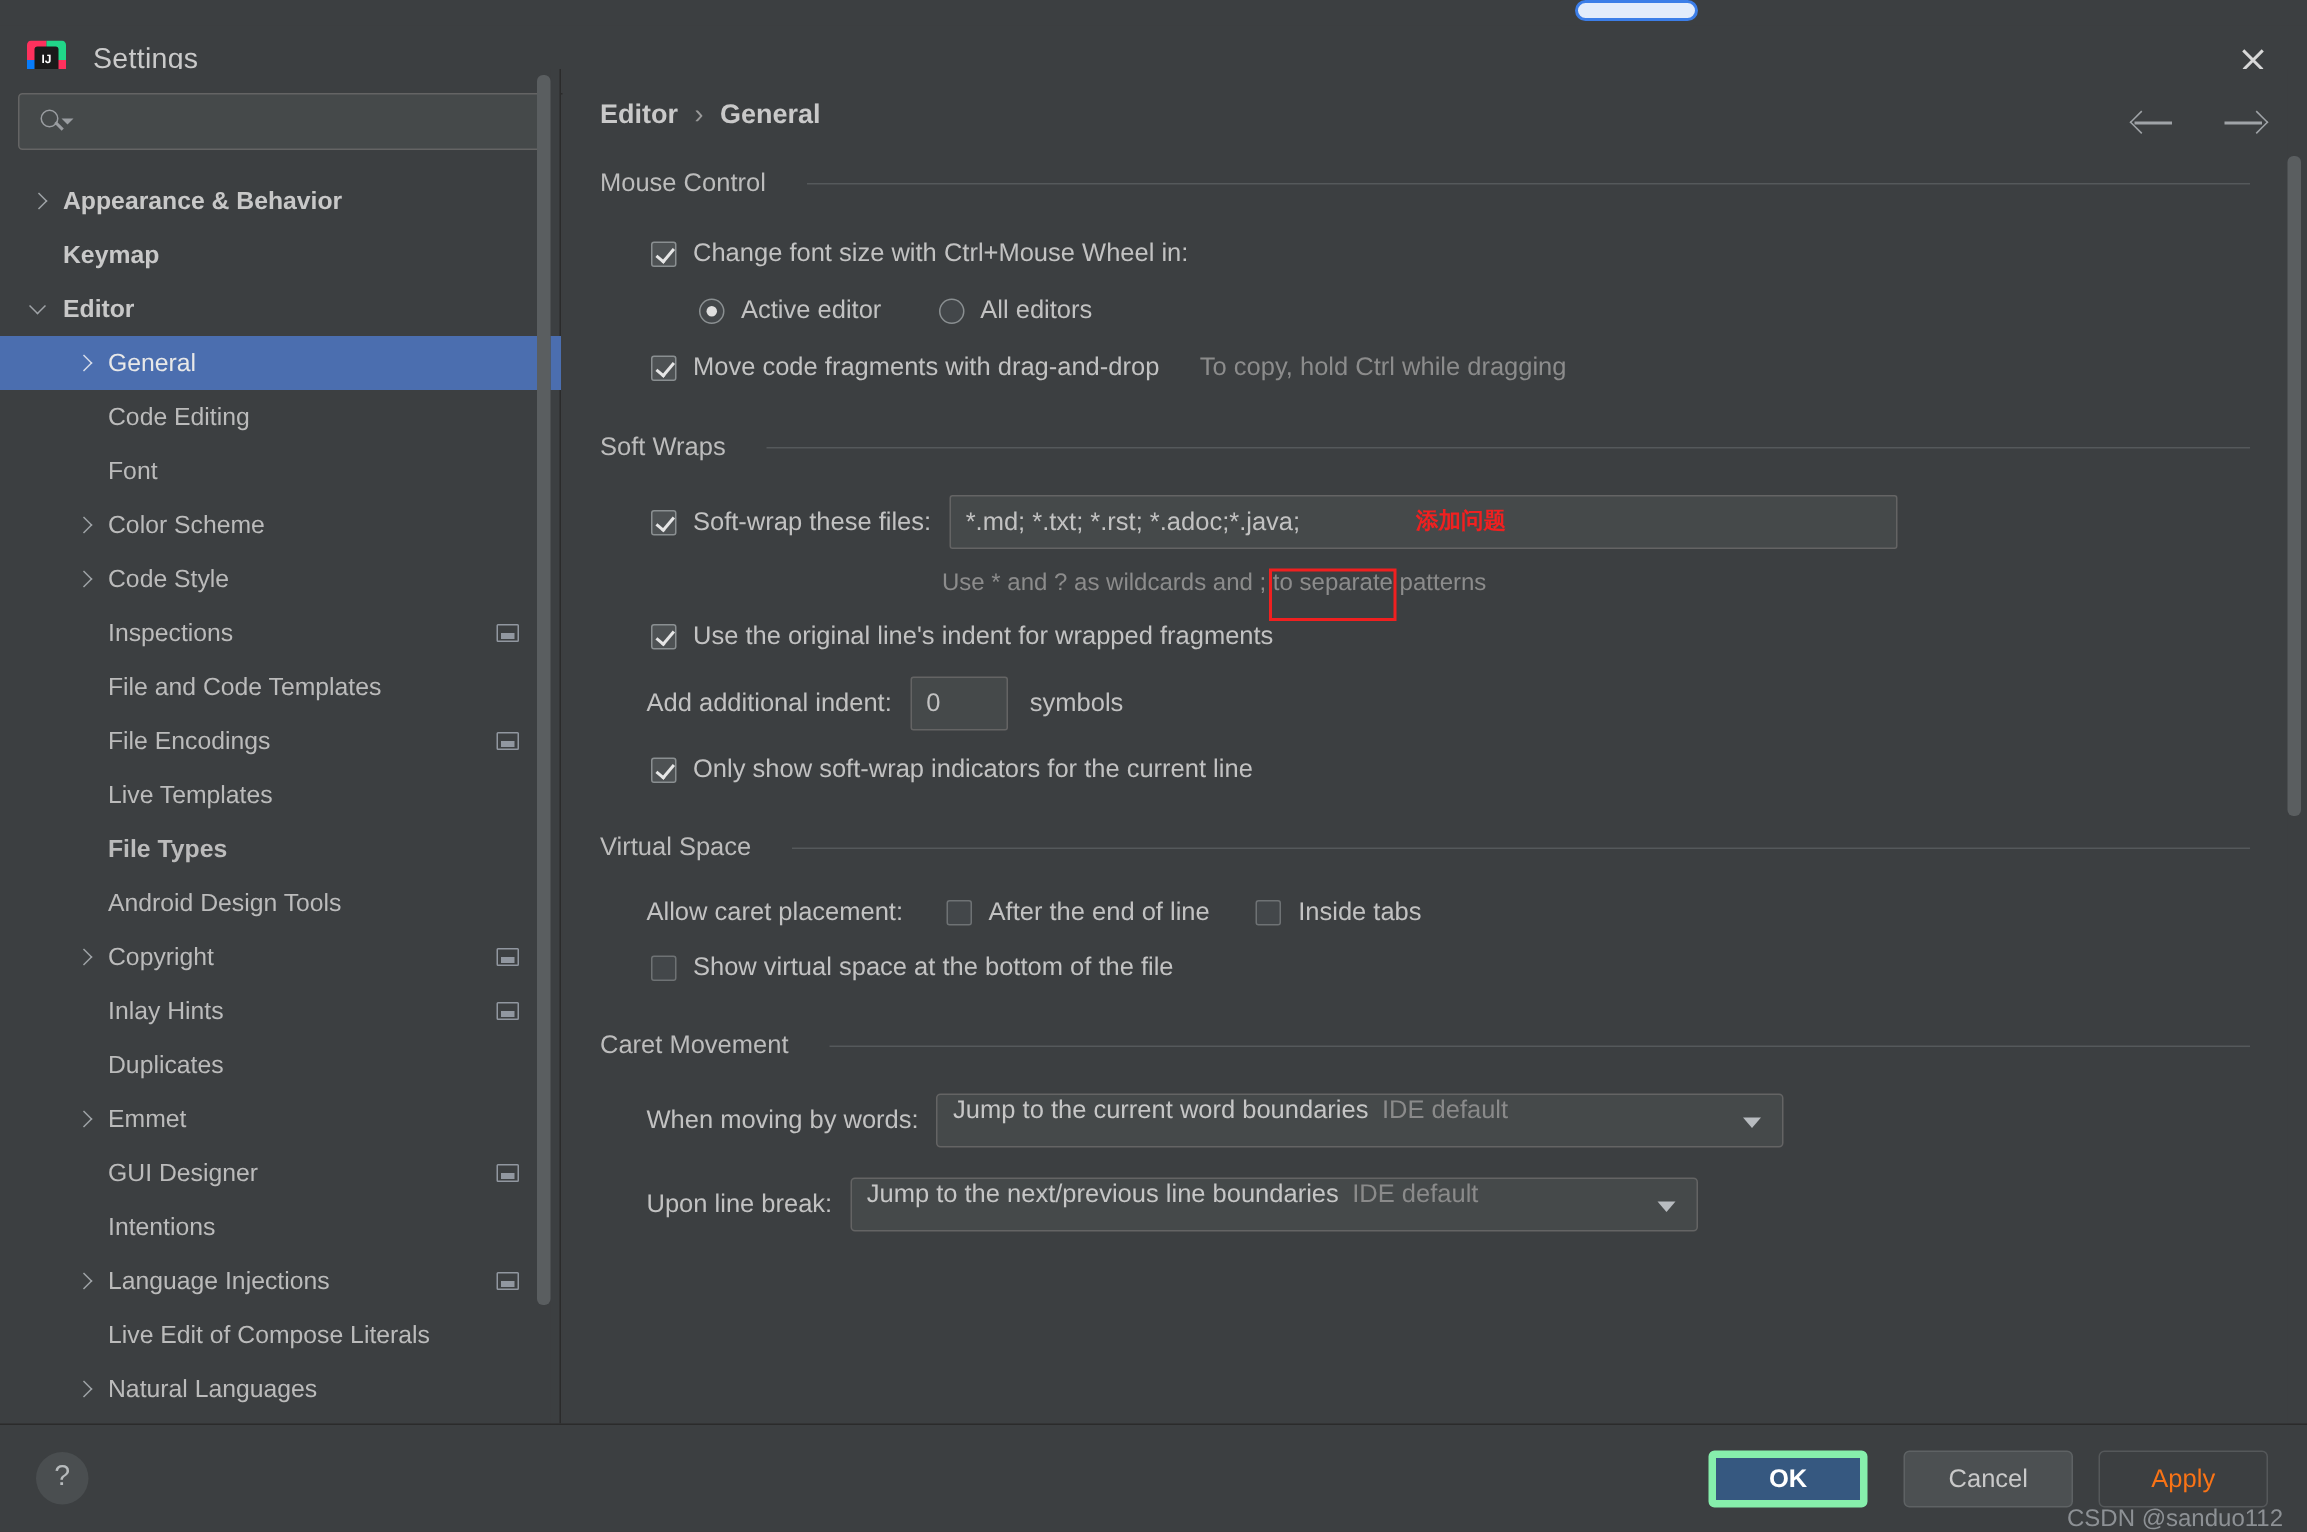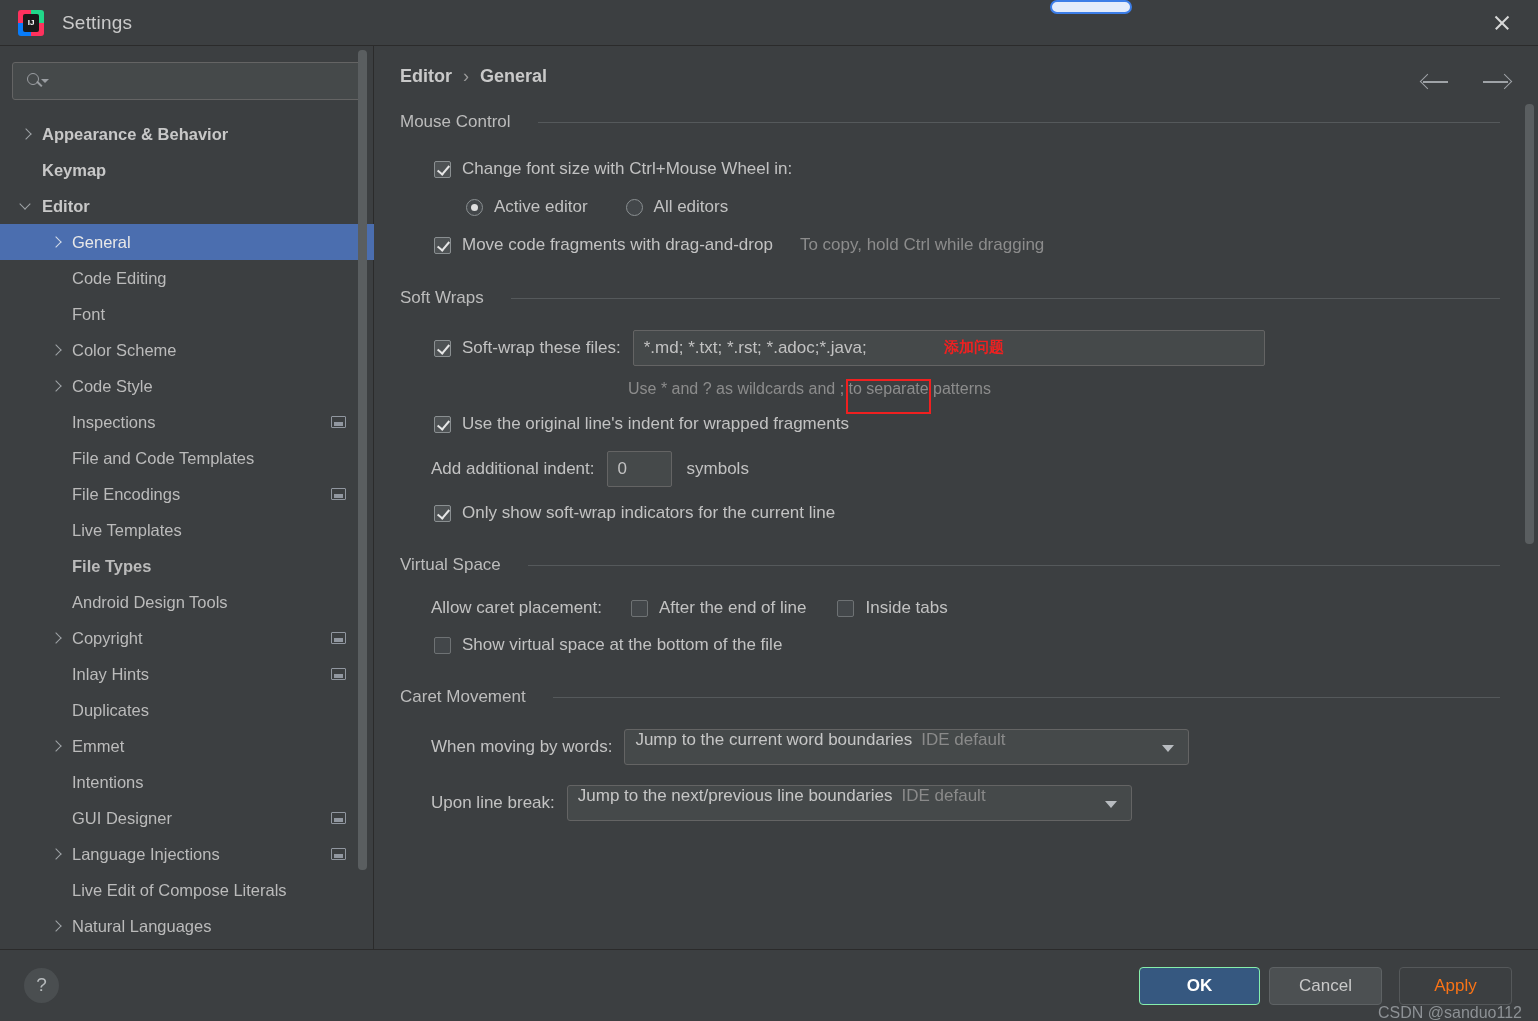--- a/index.html
+++ b/index.html
@@ -6,21 +6,21 @@
   html, body {
     width: 1538px; height: 1021px;
     background: #3C3F41;
     font-family: "Liberation Sans", sans-serif;
     overflow: hidden;
   }
   body { position: relative; color: #BBBBBB; }
 
   
   .titlebar {
-    position: absolute; left: 0; top: 0; width: 1538px; height: 46px;
+    position: absolute; left: 0; top: 17px; width: 1538px; height: 46px;
     background: #3C3F41; display: flex; align-items: center;
     border-bottom: 1px solid #2B2B2B;
   }
   .ij-logo {
     width: 26px; height: 26px; margin-left: 18px; position: relative;
     border-radius: 3px; overflow: hidden; flex: none;
   }
   .ij-logo .q { position: absolute; width: 13px; height: 13px; }
   .ij-logo .q1 { left: 0; top: 0; background: #FE315D; }
   .ij-logo .q2 { right: 0; top: 0; background: #21D789; }
@@ -217,21 +217,21 @@
   .help-btn {
     position: absolute; left: 24px; top: 18px; width: 35px; height: 35px;
     border-radius: 50%; background: #4A4E50; color: #B7BBBD;
     font-size: 19px; text-align: center; line-height: 34px; cursor: pointer;
   }
   .btn {
     position: absolute; top: 17px; height: 38px; border-radius: 4px;
     font-size: 17px; display: flex; align-items: center; justify-content: center;
     cursor: pointer; font-family: "Liberation Sans", sans-serif;
   }
-  .btn-ok     { left: 1139px; width: 121px; background: #365880; border: 1px solid #86efac; color: #FFFFFF; font-weight: bold; }
+  .btn-ok     { left: 1139px; width: 106px; background: #365880; border: 5px solid #86efac; color: #FFFFFF; font-weight: bold; }
   .btn-cancel { left: 1269px; width: 113px; background: #4C5052; border: 1px solid #5E6264; color: #C9C9C9; }
   .btn-apply  { left: 1399px; width: 113px; background: #3C3F41; border: 1px solid #55585A; color: #f97316; }
   .watermark {
     position: absolute; right: 16px; top: 54px;
     font-size: 16px; color: #8D9195;
   }
 </style>
 </head>
 <body>
 
@@ -329,26 +329,26 @@
       <div class="tree-row" style="padding-left: 48px;">
         <span class="chev"></span>
         <span style="margin-left: 8px;">Duplicates</span>
       </div>
       <div class="tree-row" style="padding-left: 48px;">
         <span class="chev right"></span>
         <span style="margin-left: 8px;">Emmet</span>
       </div>
       <div class="tree-row" style="padding-left: 48px;">
         <span class="chev"></span>
+        <span style="margin-left: 8px;">GUI Designer</span>
+        <span class="badge-icon"></span>
+      </div>
+      <div class="tree-row" style="padding-left: 48px;">
+        <span class="chev"></span>
         <span style="margin-left: 8px;">Intentions</span>
-      </div>
-      <div class="tree-row" style="padding-left: 48px;">
-        <span class="chev"></span>
-        <span style="margin-left: 8px;">GUI Designer</span>
-        <span class="badge-icon"></span>
       </div>
       <div class="tree-row" style="padding-left: 48px;">
         <span class="chev right"></span>
         <span style="margin-left: 8px;">Language Injections</span>
         <span class="badge-icon"></span>
       </div>
       <div class="tree-row" style="padding-left: 48px;">
         <span class="chev"></span>
         <span style="margin-left: 8px;">Live Edit of Compose Literals</span>
       </div>

